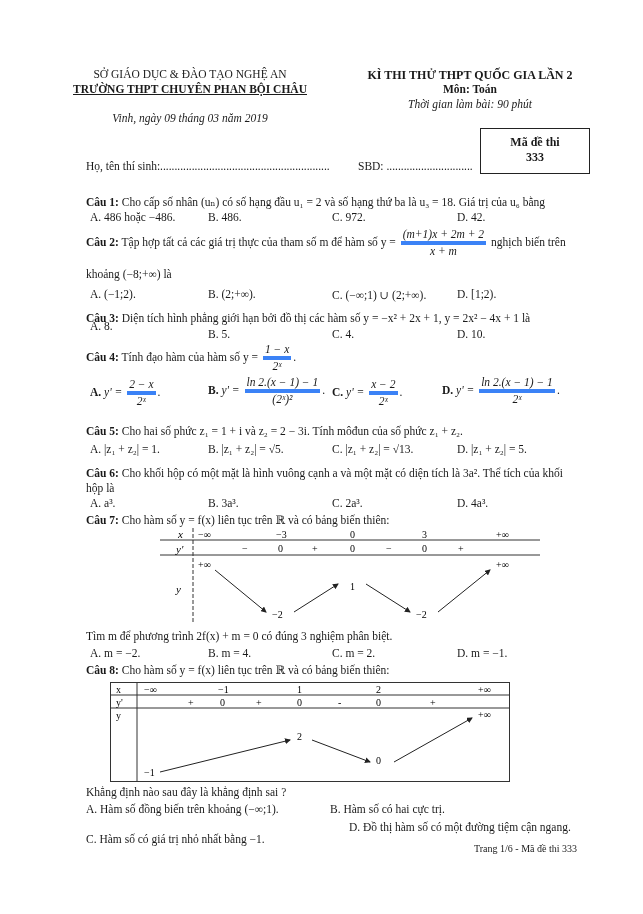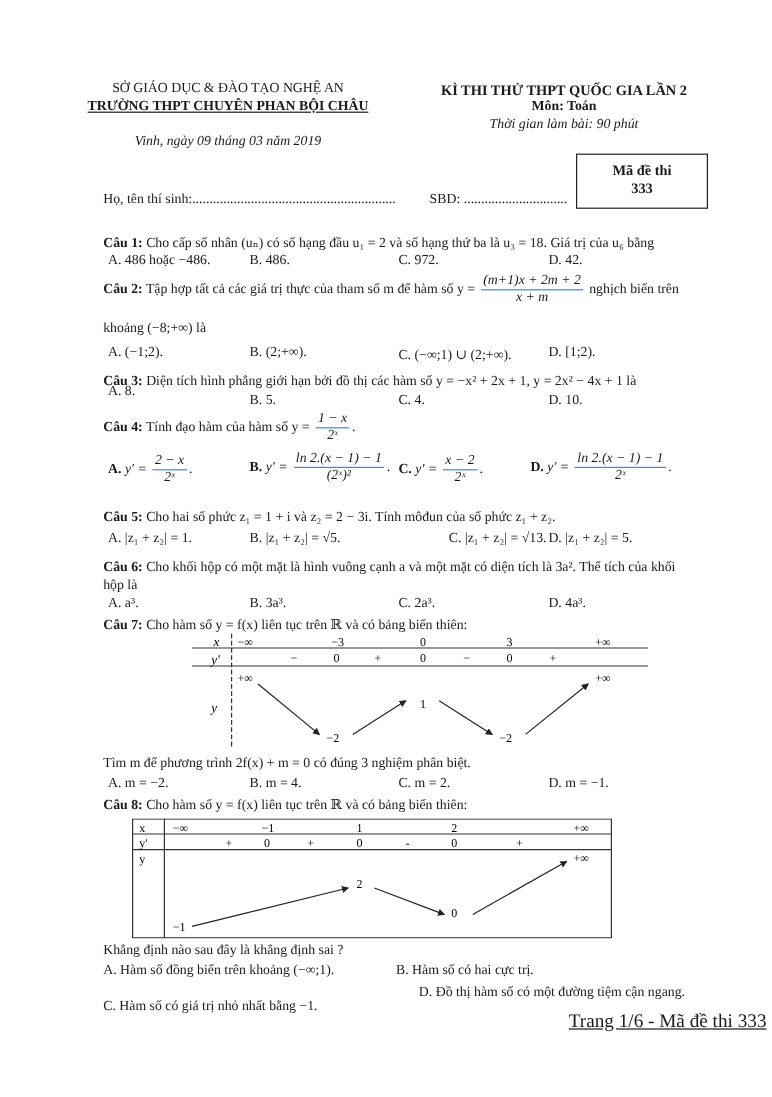--- a/index.html
+++ b/index.html
@@ -8,21 +8,21 @@
   .abs { position:absolute; white-space:nowrap; }
   .b { font-weight:bold; }
   .i { font-style:italic; }
   .u { text-decoration:underline; }
   .hdr-left { left:55px; width:270px; text-align:center; }
   .hdr-right { left:330px; width:280px; text-align:center; }
   .code-box { left:480px; top:128px; width:110px; height:46px; border:1.5px solid #222;
               text-align:center; font-weight:bold; font-size:12px; line-height:15px; padding-top:6px; box-sizing:border-box; }
   .q { left:86px; }
   .frac { display:inline-flex; flex-direction:column; align-items:center; vertical-align:middle; line-height:13px; margin:0 2px; }
-  .frac .num { border-bottom:1px solid #3b82f6; padding:0 2px; }
+  .frac .num { border-bottom:4px solid #3b82f6; padding:0 2px; }
   .frac .den { padding:0 2px; }
   svg text { font-family:"Liberation Serif","DejaVu Serif",serif; }
 </style>
 </head>
 <body>
 
 <div class="abs hdr-left" style="top:68px;">SỞ GIÁO DỤC &amp; ĐÀO TẠO NGHỆ AN</div>
 <div class="abs hdr-left b u" style="top:83px;">TRƯỜNG THPT CHUYÊN PHAN BỘI CHÂU</div>
 <div class="abs hdr-left i" style="top:112px;">Vinh, ngày 09 tháng 03 năm 2019</div>
 
@@ -111,21 +111,21 @@
     <span class="den">2ˣ</span>
   </span>.
 </div>
 
 <div class="abs q" style="top:425px;">
   <span class="b">Câu 5:</span>
   <span>Cho hai số phức z₁ = 1 + i và z₂ = 2 − 3i. Tính môđun của số phức z₁ + z₂.</span>
 </div>
 <div class="abs" style="left:90px; top:443px;">A. |z₁ + z₂| = 1.</div>
 <div class="abs" style="left:208px; top:443px;">B. |z₁ + z₂| = √5.</div>
-<div class="abs" style="left:332px; top:443px;margin-left:42px;">C. |z₁ + z₂| = √13.</div>
+<div class="abs" style="left:332px; top:443px;">C. |z₁ + z₂| = √13.</div>
 <div class="abs" style="left:457px; top:443px;">D. |z₁ + z₂| = 5.</div>
 
 <div class="abs q" style="top:467px;">
   <span class="b">Câu 6:</span>
   <span>Cho khối hộp có một mặt là hình vuông cạnh a và một mặt có diện tích là 3a². Thể tích của khối</span>
 </div>
 <div class="abs" style="left:86px; top:482px;">hộp là</div>
 <div class="abs" style="left:90px; top:497px;">A. a³.</div>
 <div class="abs" style="left:208px; top:497px;font-family:Liberation Serif, serif;">B. 3a³.</div>
 <div class="abs" style="left:332px; top:497px;">C. 2a³.</div>
@@ -211,13 +211,13 @@
   <line x1="50" y1="90" x2="180" y2="58" stroke="#222" marker-end="url(#ah2)"></line>
   <line x1="202" y1="58" x2="260" y2="80" stroke="#222" marker-end="url(#ah2)"></line>
   <line x1="284" y1="80" x2="362" y2="36" stroke="#222" marker-end="url(#ah2)"></line>
 </svg>
 <div class="abs" style="left:86px; top:786px;">Khẳng định nào sau đây là khẳng định sai ?</div>
 <div class="abs" style="left:86px; top:803px;">A. Hàm số đồng biến trên khoảng (−∞;1).</div>
 <div class="abs" style="left:330px; top:803px;">B. Hàm số có hai cực trị.</div>
 <div class="abs" style="left:86px; top:821px;margin-top:12px;">C. Hàm số có giá trị nhỏ nhất bằng −1.</div>
 <div class="abs" style="left:349px; top:821px;">D. Đồ thị hàm số có một đường tiệm cận ngang.</div>
 
-<div class="abs" style="left:474px; top:843px; font-size:16px;text-decoration:underline;">Trang 1/6 - Mã đề thi 333</div>
+<div class="abs" style="left:474px; top:843px; font-size:10px;">Trang 1/6 - Mã đề thi 333</div>
 
 </body></html>

